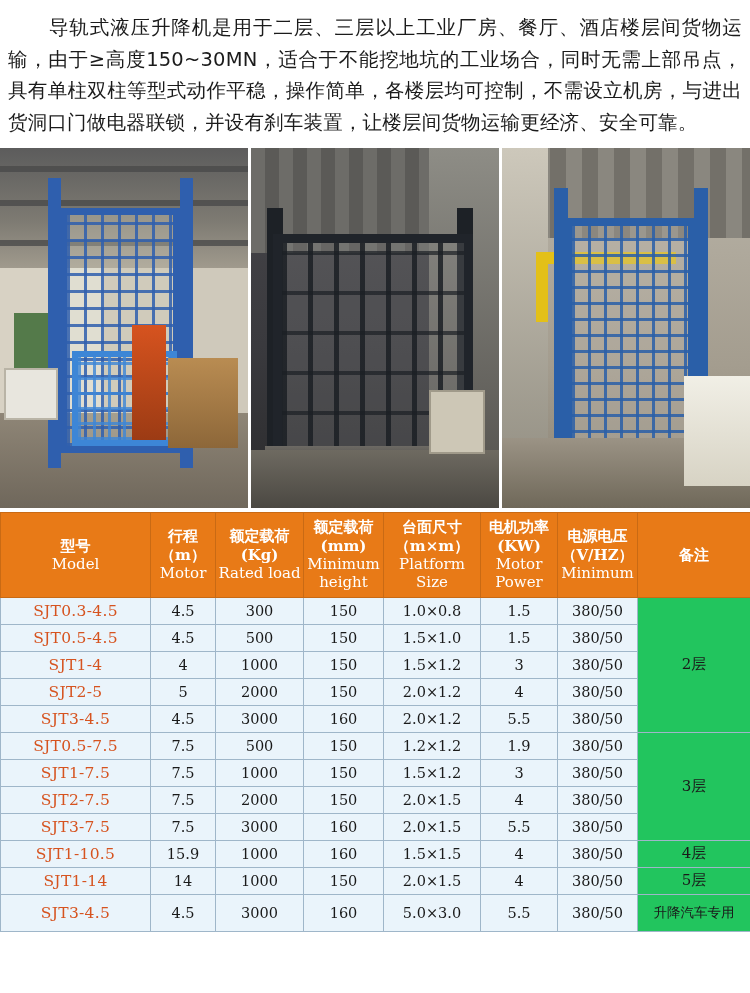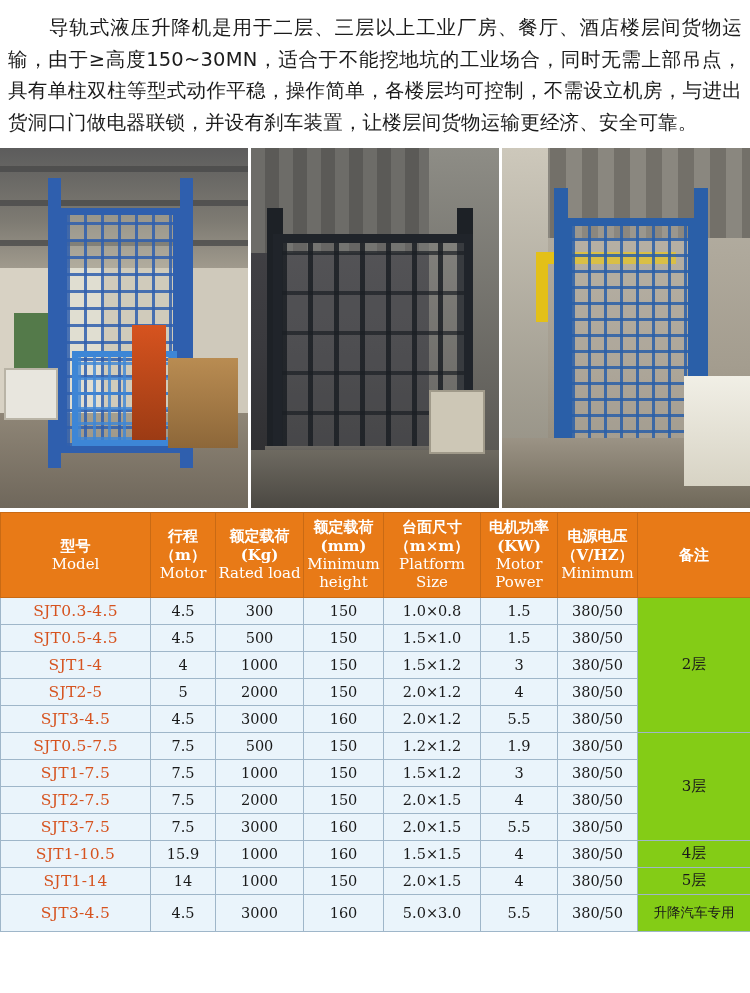--- a/index.html
+++ b/index.html
@@ -199,21 +199,21 @@
     letter-spacing: .3px;
     margin-left: 39px;
   }
   td.val {
     color: #1a1a1a;
     background: #eaf4fb;
     font-size: 14.5px;
     padding: 4px 0;
   }
   td.note {
-    background: #84cc16;
+    background: #22c55e;
     color: #1a1a1a;
     font-size: 15px;
   }
   td.note.small { font-size: 13.5px; line-height: 1.2; }
   tr.tall td { padding: 9px 0; }
 </style>
 </head>
 <body>
 
 <div class="desc">导轨式液压升降机是用于二层、三层以上工业厂房、餐厅、酒店楼层间货物运输，由于≥高度150~30MN，适合于不能挖地坑的工业场合，同时无需上部吊点，具有单柱双柱等型式动作平稳，操作简单，各楼层均可控制，不需设立机房，与进出货洞口门做电器联锁，并设有刹车装置，让楼层间货物运输更经济、安全可靠。</div>

